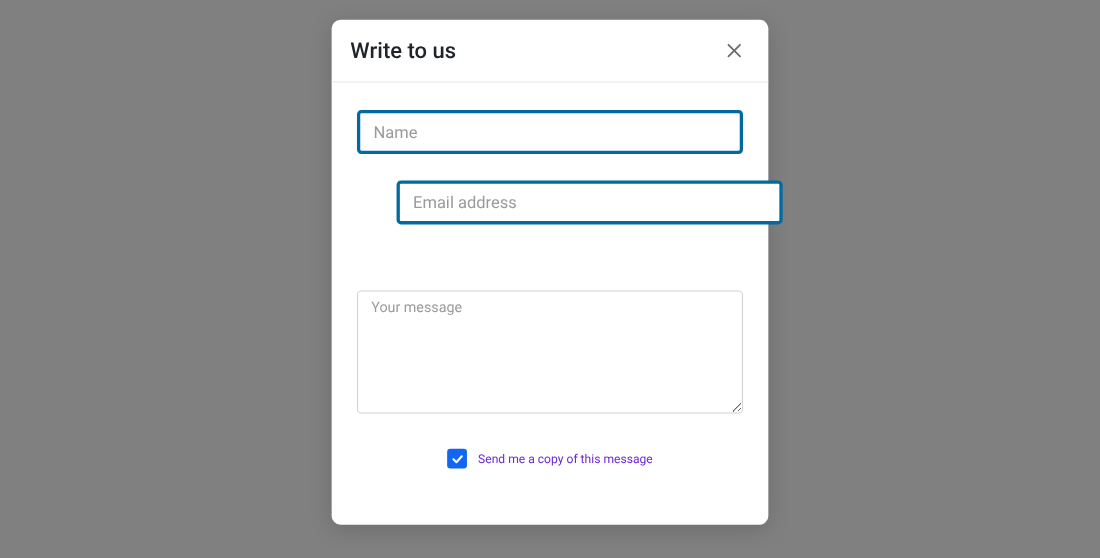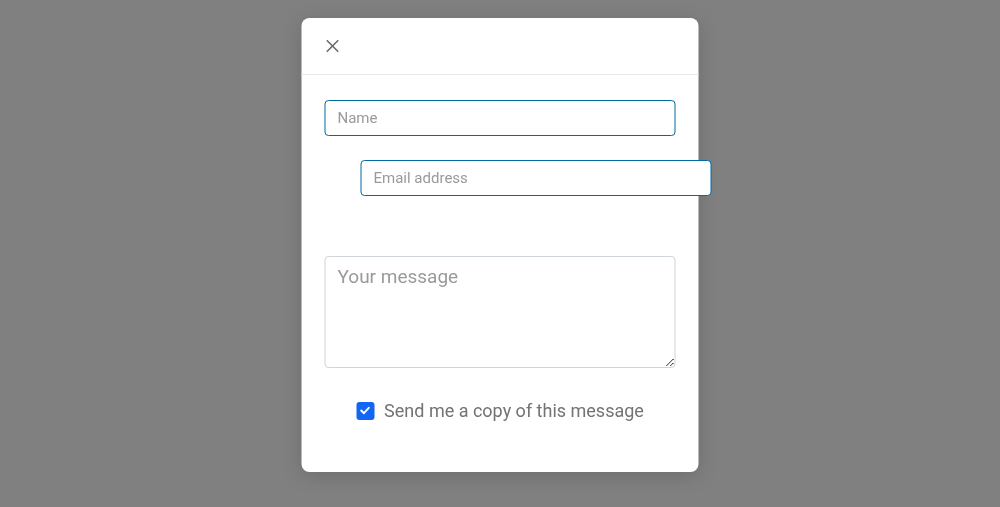--- a/index.html
+++ b/index.html
@@ -61,35 +61,35 @@
     }
 
     .modal-body {
       padding: 25px 23px 23px 23px;
     }
 
     .input-field {
       width: 100%;
       padding: 8px 12px;
       font-size: 15px;
-      border: 1px solid #0369a1;
+      border: 3px solid #0369a1;
       border-radius: 4px;
       color: #495057;
       background: #fff;
       font-family: inherit;
     }
 
     .input-field::placeholder {
       color: #9a9a9a;
     }
 
     .textarea-field {
       width: 100%;
       padding: 8px 12px;
-      font-size: 19px;
+      font-size: 13px;
       border: 1px solid #ced4da;
       border-radius: 4px;
       color: #495057;
       background: #fff;
       font-family: inherit;
       resize: vertical;
       height: 112px;
     }
 
     .textarea-field::placeholder {
@@ -125,22 +125,22 @@
       cursor: pointer;
       flex-shrink: 0;
     }
 
     .checkbox svg {
       width: 13px;
       height: 13px;
     }
 
     .checkbox-label {
-      font-size: 18px;
-      color: #737373;
+      font-size: 11px;
+      color: #6d28d9;
     }
 
     .send-btn {
       width: 100%;
       padding: 10px 0;
       background: #1266f1;
       color: #ffffff;
       border: none;
       border-radius: 4px;
       font-size: 13px;
@@ -150,20 +150,21 @@
       cursor: pointer;
       box-shadow: 0 2px 5px rgba(18,102,241,0.4);
       font-family: inherit;
     }
   </style>
 </head>
 <body>
 
 <div class="modal">
   <div class="modal-header">
+    <div class="modal-title">Write to us</div>
     <button class="close-btn">
       <svg viewBox="0 0 24 24" fill="none" stroke="currentColor" stroke-width="2.2" stroke-linecap="round">
         <line x1="5" y1="5" x2="19" y2="19"></line>
         <line x1="19" y1="5" x2="5" y2="19"></line>
       </svg>
     </button>
   </div>
 
   <div class="modal-body">
     <input type="text" class="input-field gap-24" placeholder="Name" style="">

